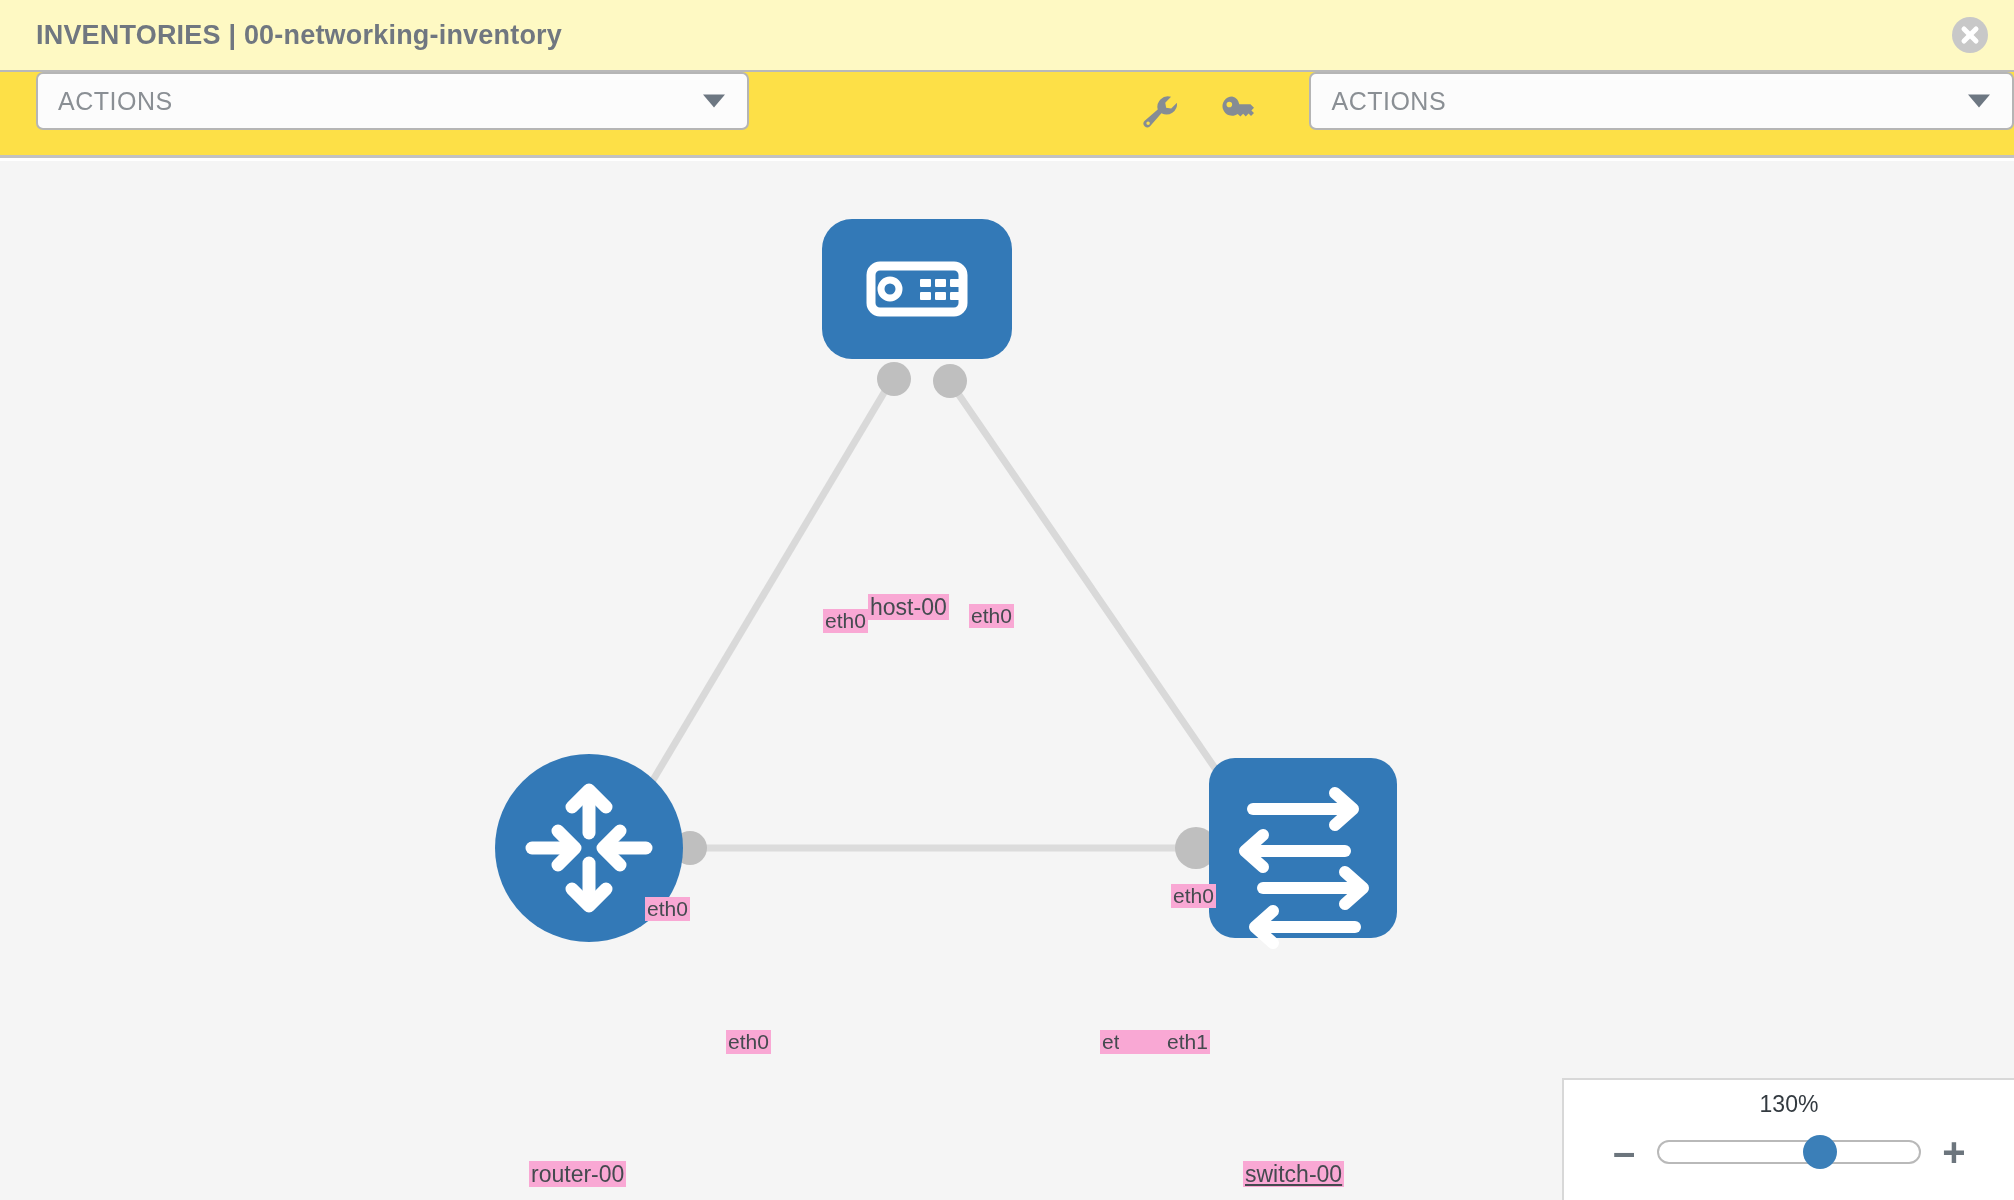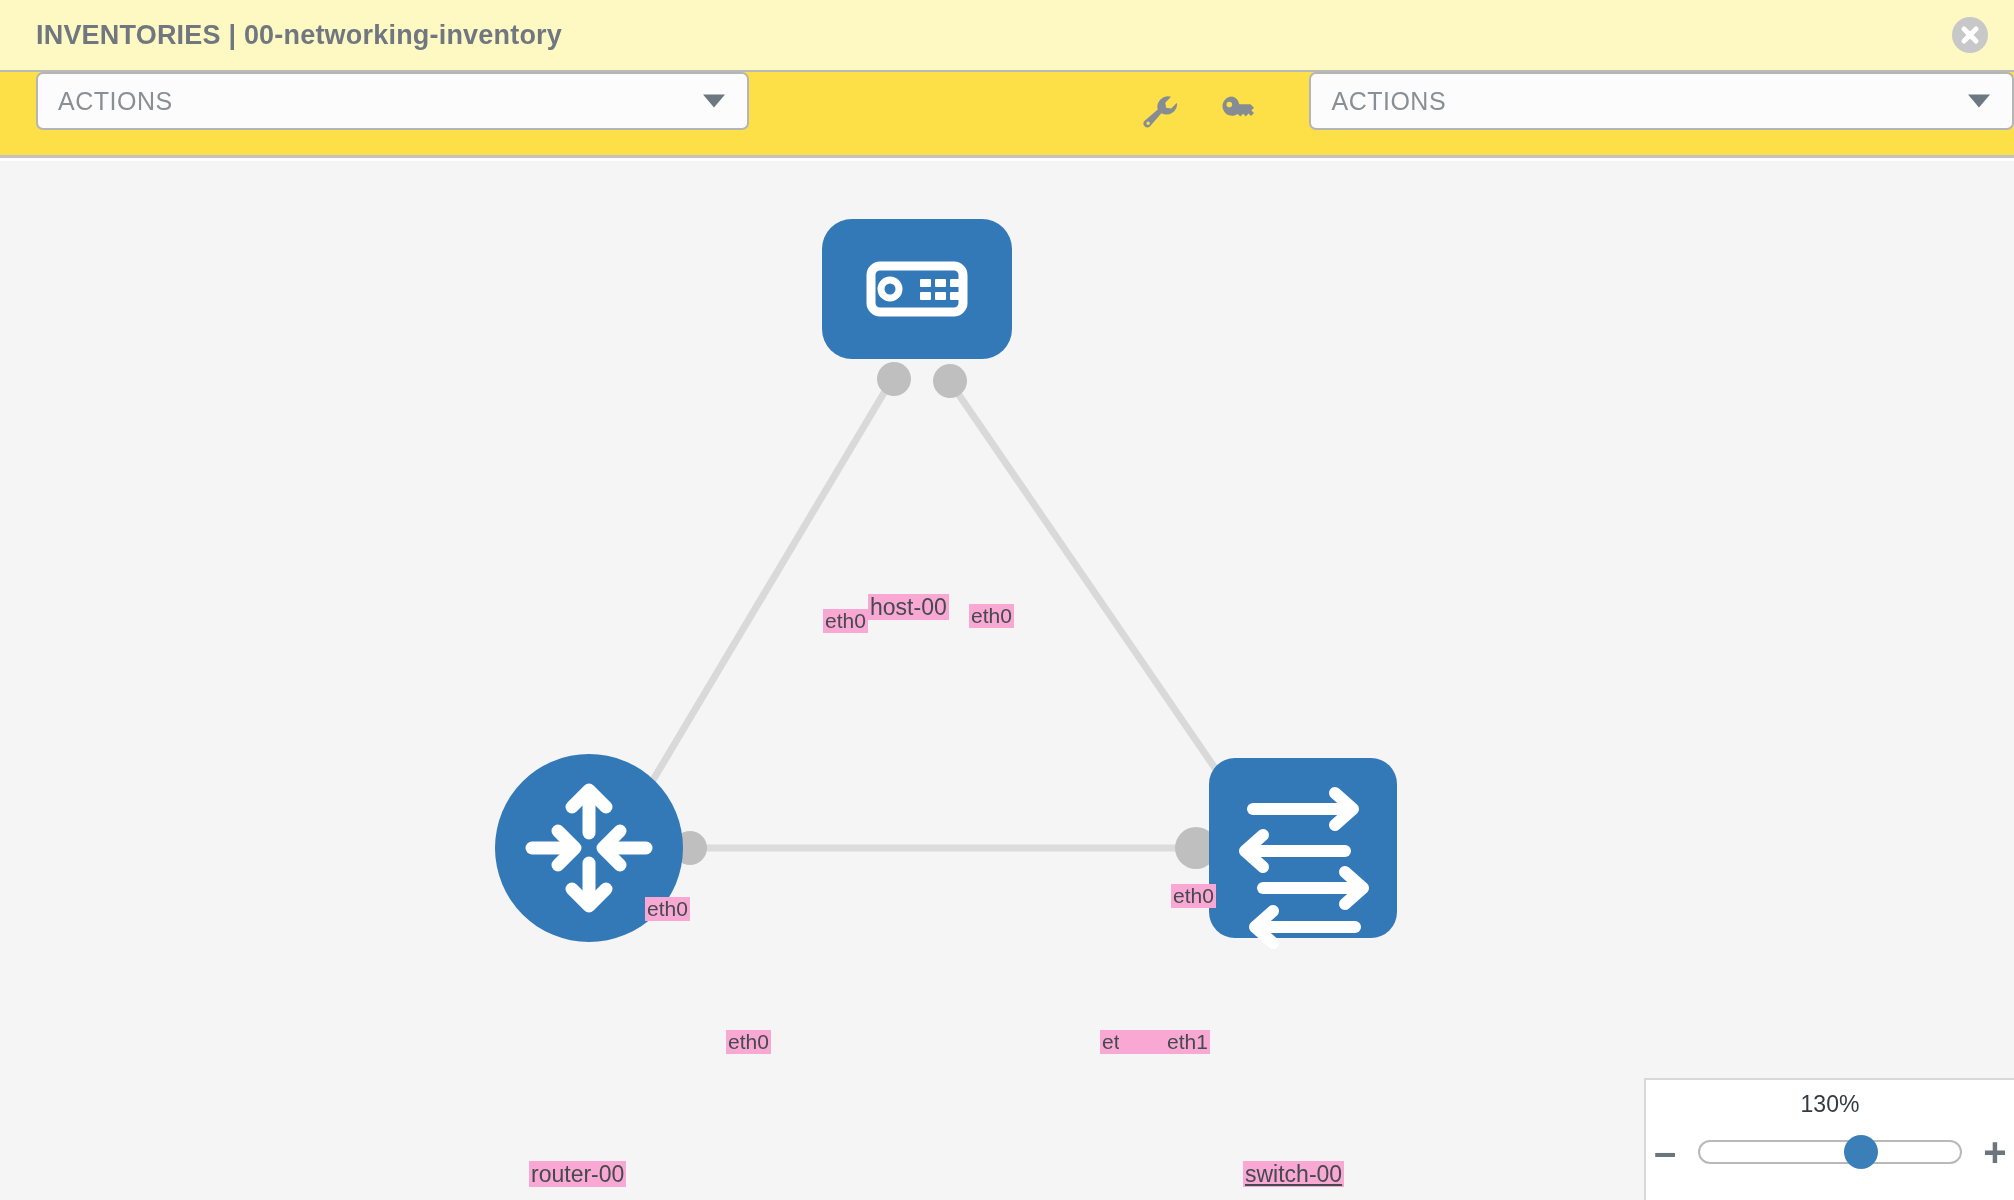--- a/index.html
+++ b/index.html
@@ -140,21 +140,21 @@
     line-height: 1.05;
   }
   .node-label { font-size: 23px; padding: 1px 2px; }
   .iface-label { font-size: 21px; padding: 1px 2px; }
 
   
   .zoom-panel {
     position: absolute;
     right: 0;
     bottom: 0;
-    width: 370px;
+    width: 452px;
     height: 122px;
     background: #ffffff;
     border: 2px solid #d8d8d8;
     border-right: none;
     border-bottom: none;
   }
   .zoom-value {
     position: absolute;
     top: 11px;
     left: 0; right: 0;

